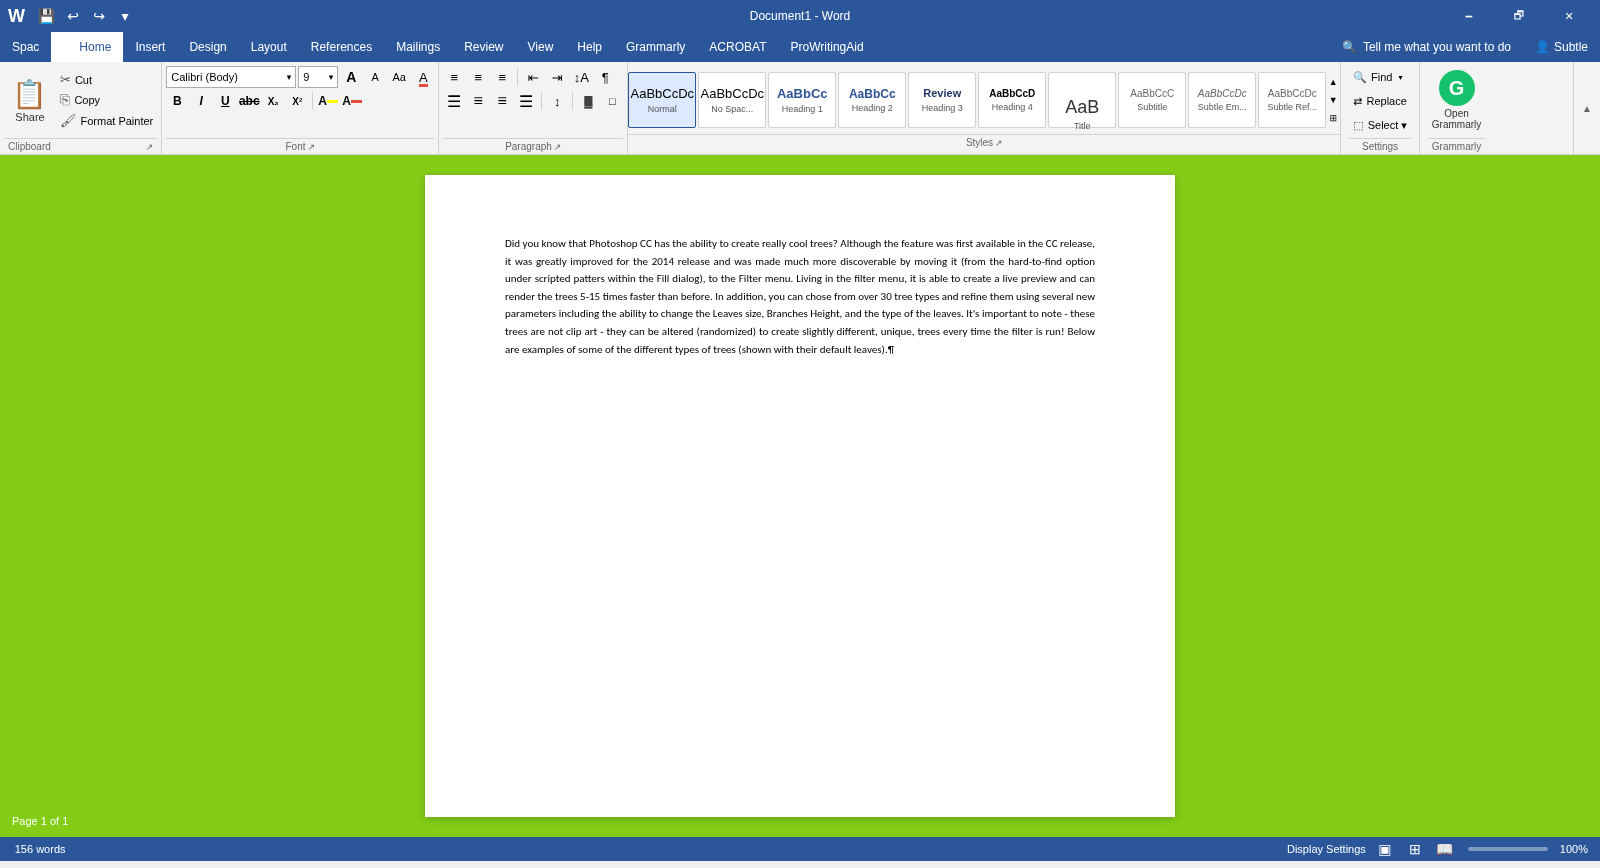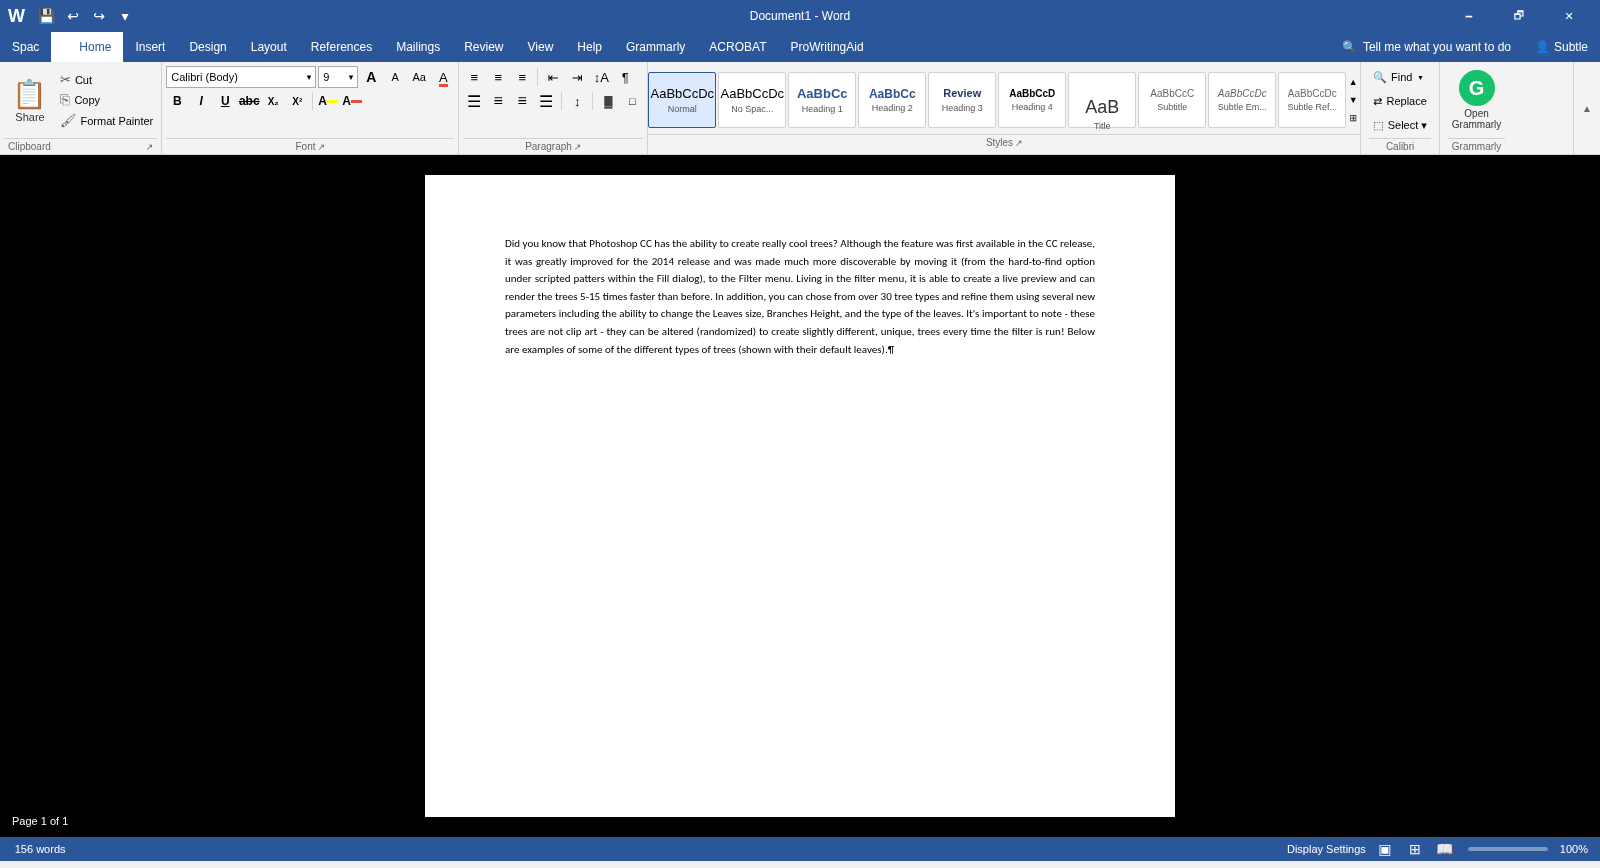--- a/index.html
+++ b/index.html
@@ -122,21 +122,21 @@
       padding: 4px 0;
     }
     .font-row1 { display: flex; align-items: center; gap: 2px; }
     .font-row2 { display: flex; align-items: center; gap: 2px; }
     .font-name-box {
       display: flex;
       align-items: center;
       border: 1px solid #ababab;
       background: white;
       padding: 1px 4px;
-      width: 150px;
+      width: 130px;
       font-size: 11px;
       cursor: text;
       height: 22px;
     }
     .font-size-box {
       display: flex;
       align-items: center;
       border: 1px solid #ababab;
       background: white;
       padding: 1px 4px;
@@ -251,21 +251,21 @@
     }
     .grammarly-icon { 
       width: 36px; height: 36px; background: #15c26b; border-radius: 50%;
       display: flex; align-items: center; justify-content: center;
       color: white; font-size: 20px; font-weight: bold;
     }
     .grammarly-label { font-size: 10px; color: #333; margin-top: 2px; text-align: center; }
 
     
     .doc-area {
-      background: #000000;
+      background: #84cc16;
       flex: 1;
       display: flex;
       justify-content: center;
       overflow-y: auto;
       height: calc(868px - 32px - 30px - 100px - 24px);
       padding: 20px 15px;
     }
     .page {
       background: white;
       width: 750px;
@@ -545,21 +545,21 @@
         <div class="edit-btn">
           <span>⇄</span>
           <span>Replace</span>
         </div>
         <div class="edit-btn">
           <span>⬚</span>
           <span>Select ▾</span>
         </div>
       </div>
       <div class="ribbon-group-label">
-        <span>Calibri</span>
+        <span>Settings</span>
       </div>
     </div>
 
     <div style="display:flex;flex-direction:column;padding:0 8px;">
       <div class="grammarly-btn">
         <div class="grammarly-icon">G</div>
         <div class="grammarly-label">Open<br>Grammarly</div>
       </div>
       <div class="ribbon-group-label">
         <span>Grammarly</span>

